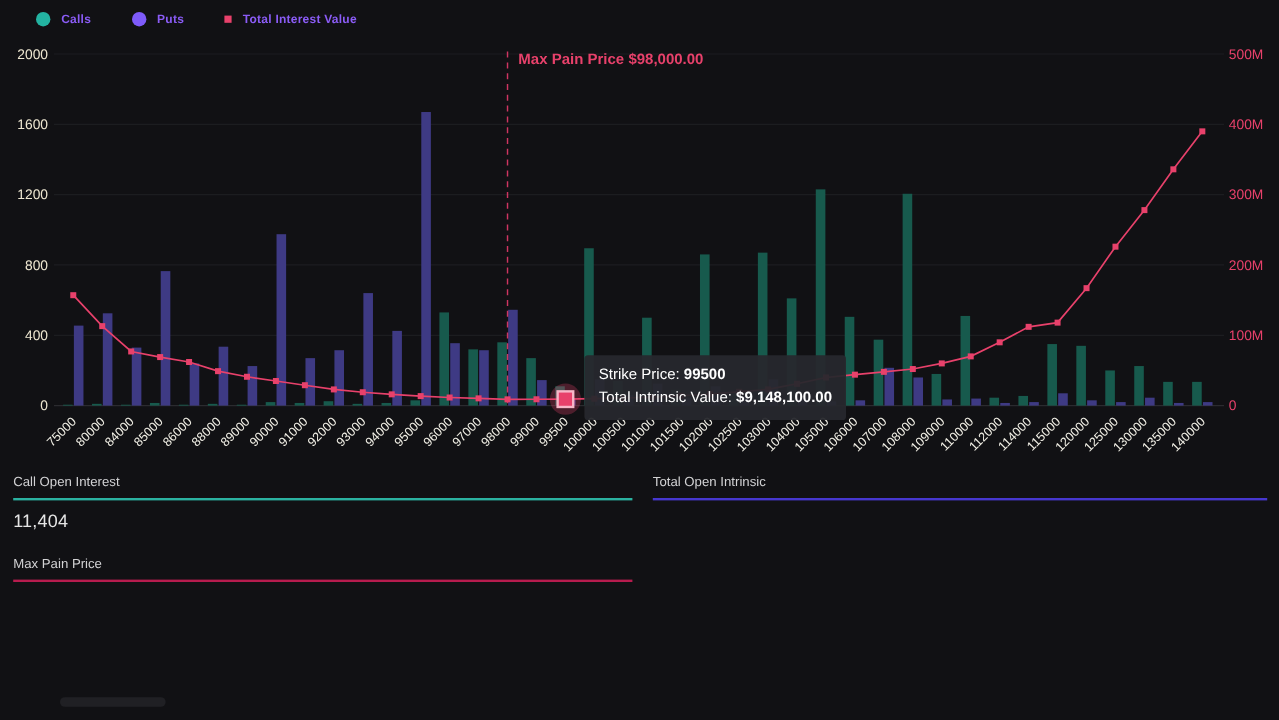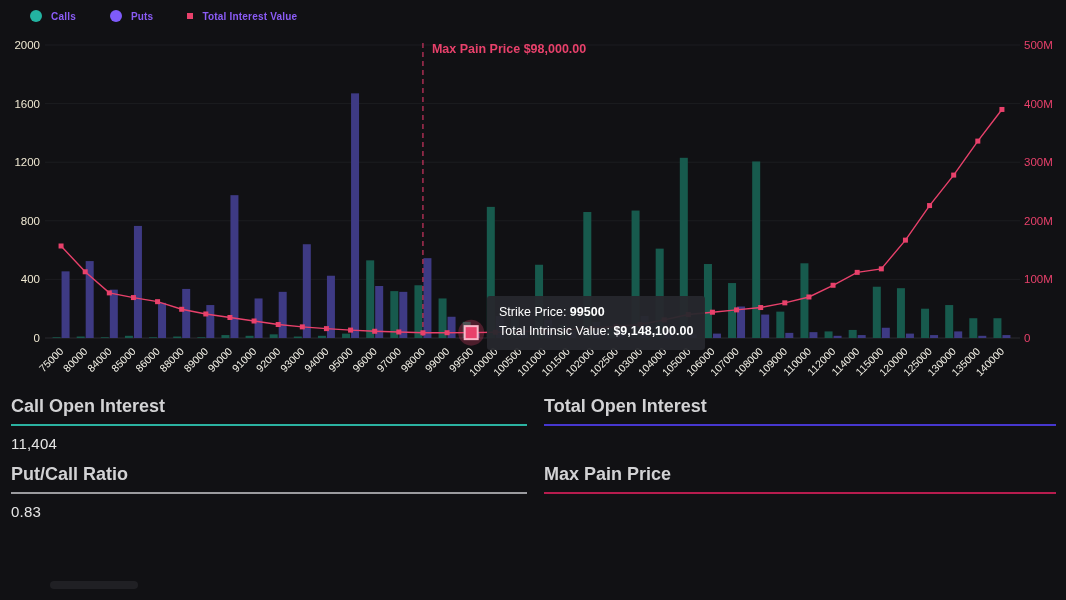--- a/index.html
+++ b/index.html
@@ -26,21 +26,21 @@
     white-space:nowrap; pointer-events:none;margin-top:28px;
   }
   .tooltip b { font-weight:bold; }
   
   .stats {
     position:absolute; top:394px; left:11px; width:1045px;
     display:grid; grid-template-columns:516px 512px; column-gap:17px;
     grid-auto-rows:68px;
   }
   .stat { padding-top:2px; }
-  .stat-label { color:#d2d2d4; font-size:18px; font-weight:700; padding-bottom:7px; }
+  .stat-label { color:#d2d2d4; font-size:11px; font-weight:400; padding-bottom:7px; }
   .stat-underline { height:2px; width:100%; background:#555; }
   .stat-value { color:#e5e5e5; font-size:15px; font-weight:500; padding-top:9px; letter-spacing:.2px; }
   
   .scroll-thumb { position:absolute; left:50px; top:581px; width:88px; height:8px;
     background:#202024; border-radius:4px; }
 </style>
 </head>
 <body>
 
 <div class="page">
@@ -262,27 +262,22 @@
     <div><span>Total Intrinsic Value: </span><b>$9,148,100.00</b></div>
   </div>
 
   <div class="stats">
     <div class="stat">
       <div class="stat-label">Call Open Interest</div>
       <div class="stat-underline" style="background: rgb(43, 178, 161);"></div>
       <div class="stat-value">11,404</div>
     </div>
     <div class="stat">
-      <div class="stat-label">Total Open Interest</div>
+      <div class="stat-label">Total Open Intrinsic</div>
       <div class="stat-underline" style="background: rgb(70, 55, 207);"></div>
-    </div>
-    <div class="stat">
-      <div class="stat-label">Put/Call Ratio</div>
-      <div class="stat-underline" style="background: rgb(155, 155, 159);"></div>
-      <div class="stat-value">0.83</div>
     </div>
     <div class="stat">
       <div class="stat-label">Max Pain Price</div>
       <div class="stat-underline" style="background: rgb(183, 28, 78);"></div>
     </div>
   </div>
 
   <div class="scroll-thumb"></div>
 </div>
 

